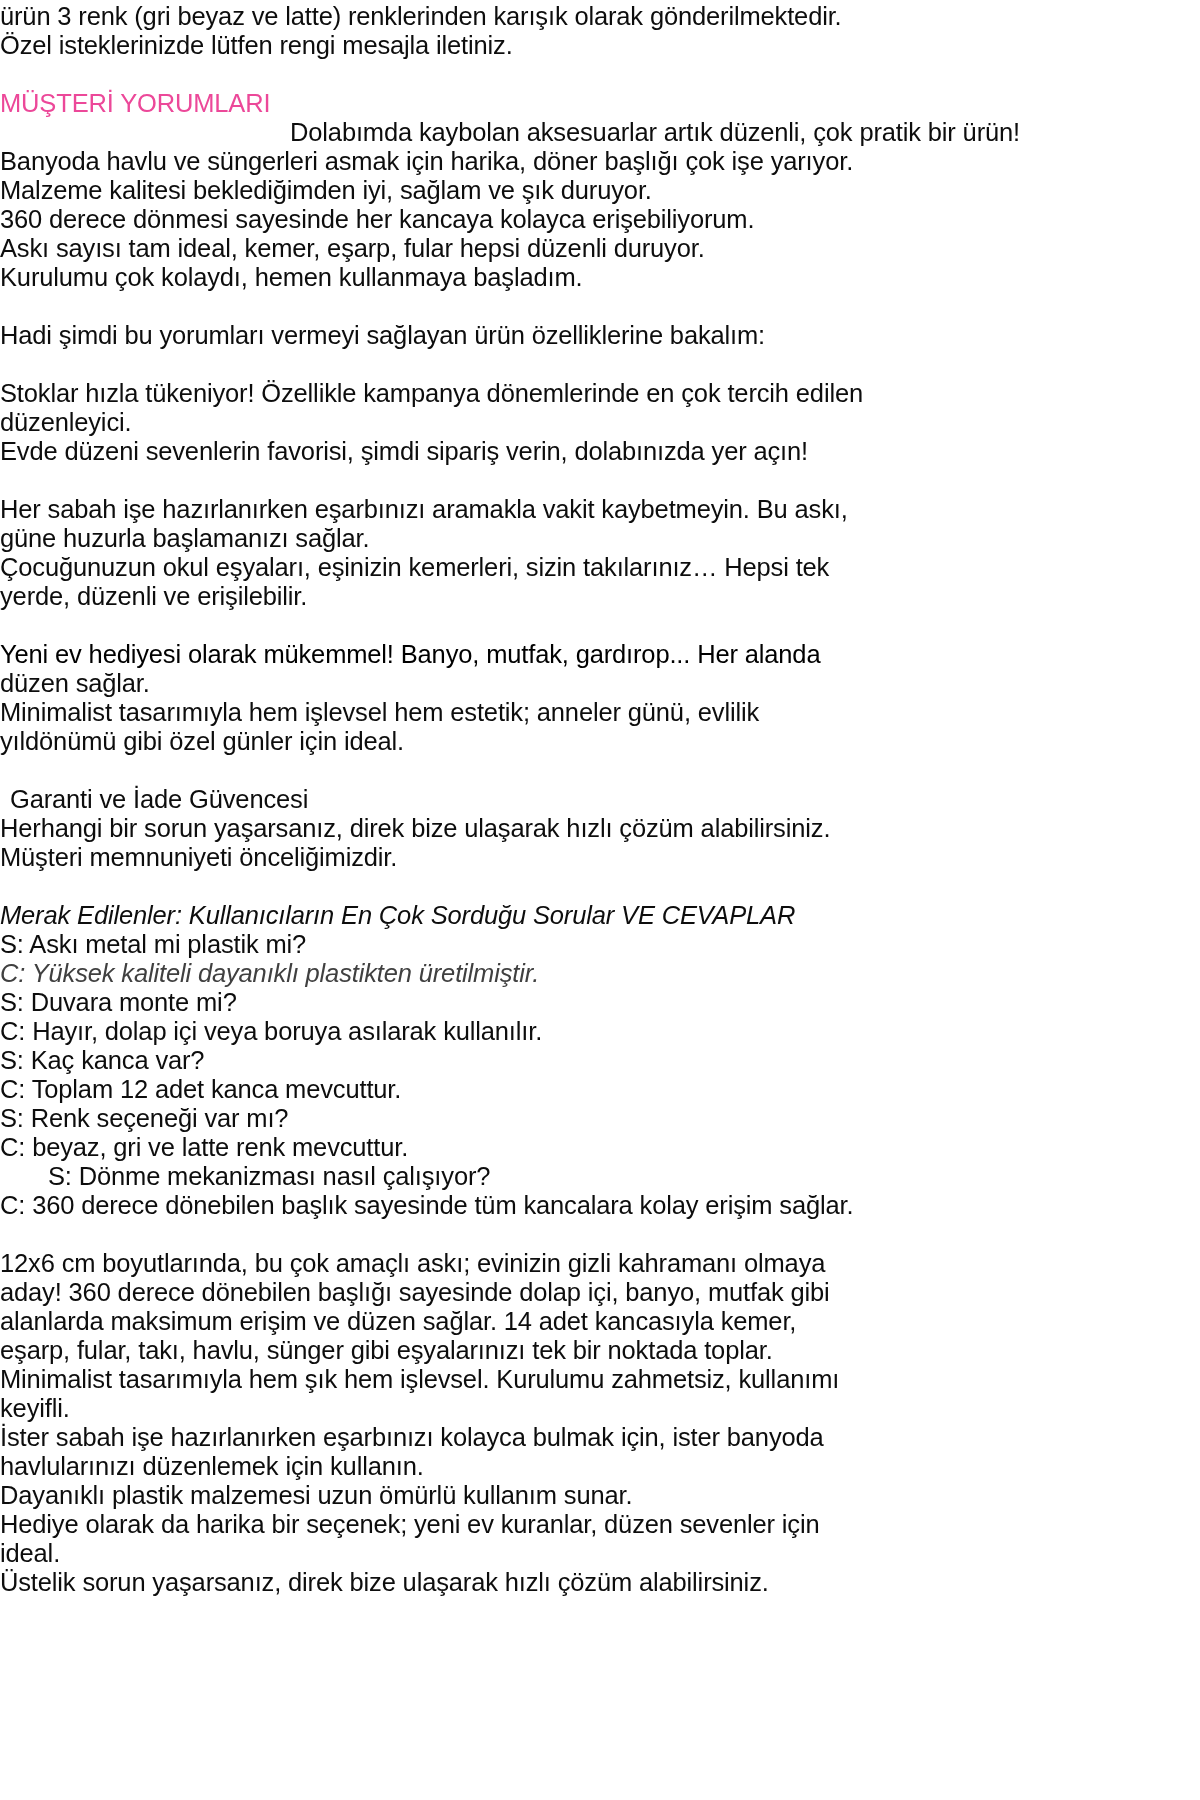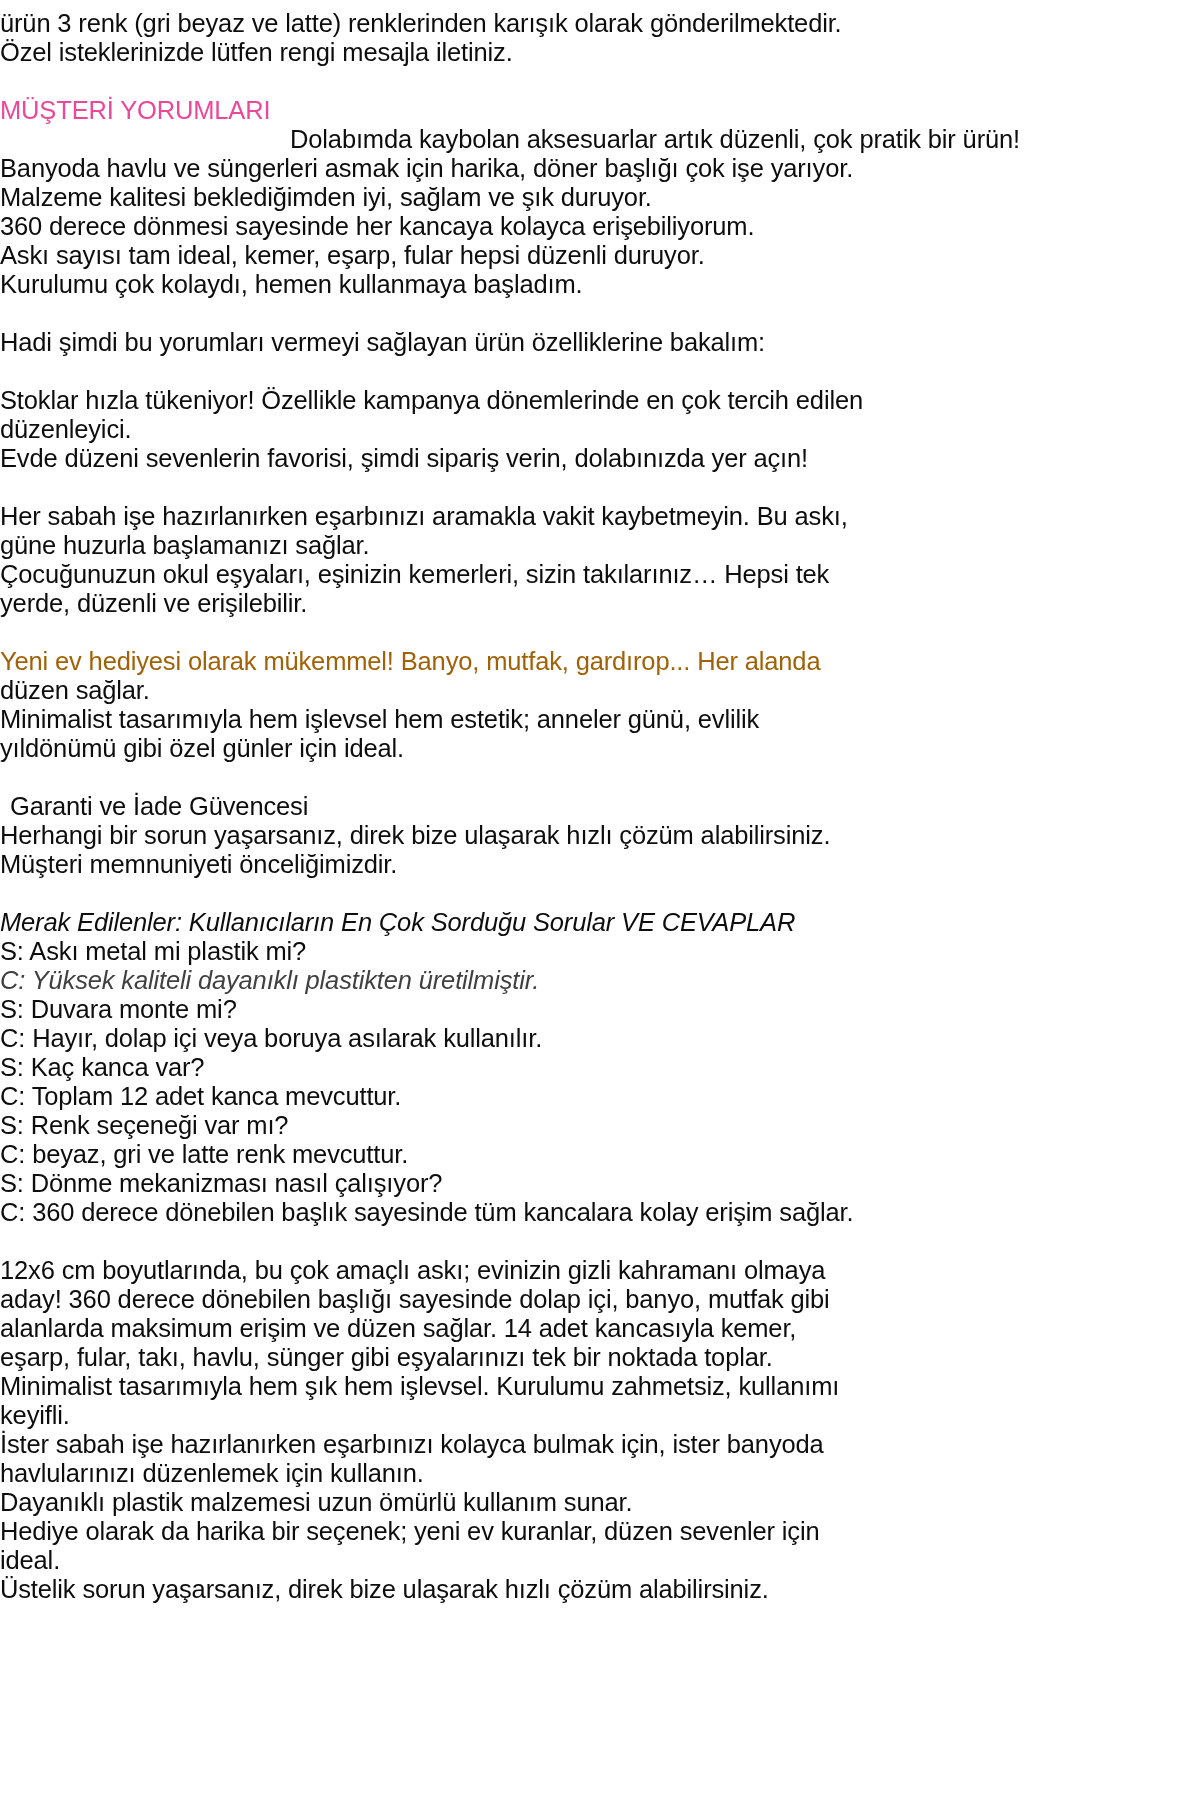--- a/index.html
+++ b/index.html
@@ -20,21 +20,20 @@
     height: 1800px;
     background: #ffffff;
     padding: 0;
     box-sizing: border-box;
   }
   .page-body {
     position: absolute;
     left: 0px;
     top: 2px;
     width: 1020px;
-    margin-top: 7px;
   }
   .block {
     margin: 0 0 29px 0;
     padding: 0;
   }
   .block:last-child { margin-bottom: 0; }
   .line {
     display: block;
     font-size: 25.5px;
     line-height: 29px;
@@ -71,41 +70,41 @@
         <span class="line" style="color: rgb(13, 13, 13);">düzenleyici.</span>
         <span class="line" style="color: rgb(13, 13, 13);">Evde düzeni sevenlerin favorisi, şimdi sipariş verin, dolabınızda yer açın!</span>
       </div>
       <div class="block">
         <span class="line" style="color: rgb(13, 13, 13);">Her sabah işe hazırlanırken eşarbınızı aramakla vakit kaybetmeyin. Bu askı,</span>
         <span class="line" style="color: rgb(13, 13, 13);">güne huzurla başlamanızı sağlar.</span>
         <span class="line" style="color: rgb(13, 13, 13);">Çocuğunuzun okul eşyaları, eşinizin kemerleri, sizin takılarınız… Hepsi tek</span>
         <span class="line" style="color: rgb(13, 13, 13);">yerde, düzenli ve erişilebilir.</span>
       </div>
       <div class="block">
-        <span class="line" style="color: #a16207;">Yeni ev hediyesi olarak mükemmel! Banyo, mutfak, gardırop... Her alanda</span>
+        <span class="line" style="color: #000000;">Yeni ev hediyesi olarak mükemmel! Banyo, mutfak, gardırop... Her alanda</span>
         <span class="line" style="color: rgb(13, 13, 13);">düzen sağlar.</span>
         <span class="line" style="color: rgb(13, 13, 13);">Minimalist tasarımıyla hem işlevsel hem estetik; anneler günü, evlilik</span>
         <span class="line" style="color: rgb(13, 13, 13);">yıldönümü gibi özel günler için ideal.</span>
       </div>
       <div class="block">
         <span class="line" style="color: rgb(13, 13, 13); padding-left: 10px;">Garanti ve İade Güvencesi</span>
         <span class="line" style="color: rgb(13, 13, 13);">Herhangi bir sorun yaşarsanız, direk bize ulaşarak hızlı çözüm alabilirsiniz.</span>
         <span class="line" style="color: rgb(13, 13, 13);">Müşteri memnuniyeti önceliğimizdir.</span>
       </div>
       <div class="block">
         <span class="line" style="color: rgb(13, 13, 13); font-style: italic;">Merak Edilenler: Kullanıcıların En Çok Sorduğu Sorular VE CEVAPLAR</span>
         <span class="line" style="color: rgb(13, 13, 13);">S: Askı metal mi plastik mi?</span>
         <span class="line" style="color: #404040; font-style: italic;">C: Yüksek kaliteli dayanıklı plastikten üretilmiştir.</span>
         <span class="line" style="color: rgb(13, 13, 13);">S: Duvara monte mi?</span>
         <span class="line" style="color: rgb(13, 13, 13);">C: Hayır, dolap içi veya boruya asılarak kullanılır.</span>
         <span class="line" style="color: rgb(13, 13, 13);">S: Kaç kanca var?</span>
         <span class="line" style="color: rgb(13, 13, 13);">C: Toplam 12 adet kanca mevcuttur.</span>
         <span class="line" style="color: rgb(13, 13, 13);">S: Renk seçeneği var mı?</span>
         <span class="line" style="color: rgb(13, 13, 13);">C: beyaz, gri ve latte renk mevcuttur.</span>
-        <span class="line" style="color: rgb(13, 13, 13);">S: Dönme mekanizması nasıl çalışıyor?</span>
+        <span class="line" style="color: rgb(13, 13, 13); padding-left: 48px;">S: Dönme mekanizması nasıl çalışıyor?</span>
         <span class="line" style="color: rgb(13, 13, 13);">C: 360 derece dönebilen başlık sayesinde tüm kancalara kolay erişim sağlar.</span>
       </div>
       <div class="block">
         <span class="line" style="color: rgb(13, 13, 13);">12x6 cm boyutlarında, bu çok amaçlı askı; evinizin gizli kahramanı olmaya</span>
         <span class="line" style="color: rgb(13, 13, 13);">aday! 360 derece dönebilen başlığı sayesinde dolap içi, banyo, mutfak gibi</span>
         <span class="line" style="color: rgb(13, 13, 13);">alanlarda maksimum erişim ve düzen sağlar. 14 adet kancasıyla kemer,</span>
         <span class="line" style="color: rgb(13, 13, 13);">eşarp, fular, takı, havlu, sünger gibi eşyalarınızı tek bir noktada toplar.</span>
         <span class="line" style="color: rgb(13, 13, 13);">Minimalist tasarımıyla hem şık hem işlevsel. Kurulumu zahmetsiz, kullanımı</span>
         <span class="line" style="color: rgb(13, 13, 13);">keyifli.</span>
         <span class="line" style="color: rgb(13, 13, 13);">İster sabah işe hazırlanırken eşarbınızı kolayca bulmak için, ister banyoda</span>

